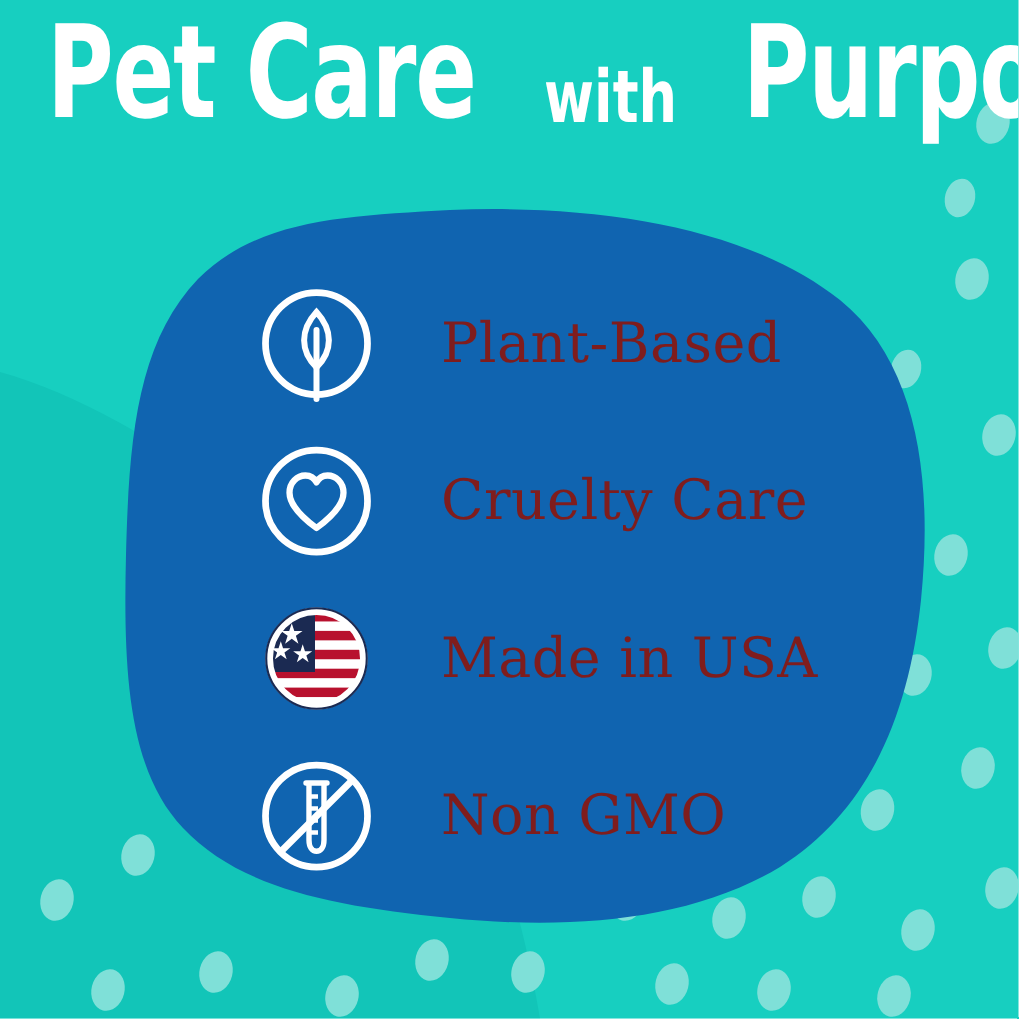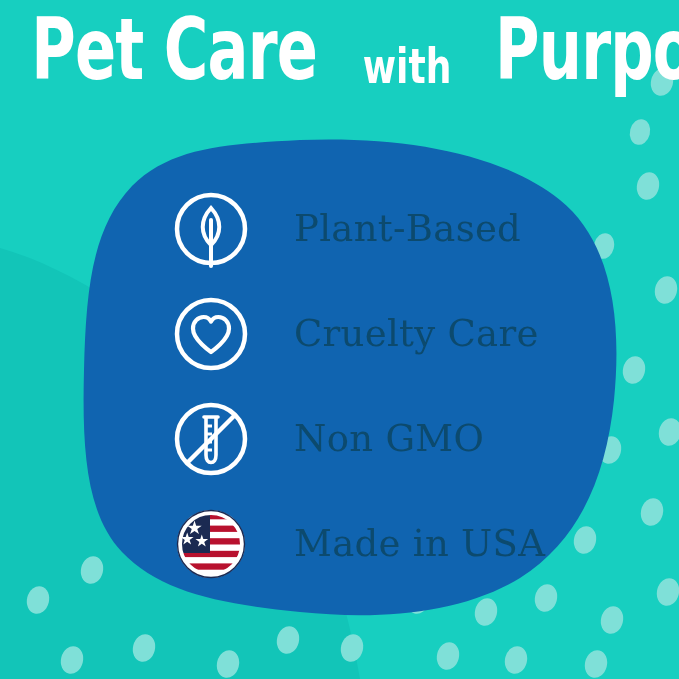--- a/index.html
+++ b/index.html
@@ -70,21 +70,21 @@
   }
   .feature-icon {
     width: 78px;
     height: 78px;
     flex: 0 0 78px;
     position: relative;
   }
   .feature-icon svg { display: block; }
   .feature-label {
     margin-left: 44px;
-    color: #0c4a6e;
+    color: #7f1d1d;
     font-family: "DejaVu Serif", serif;
     font-size: 37px;
     font-weight: 400;
     letter-spacing: 0.3px;
     white-space: nowrap;
     line-height: 1;
   }
 </style>
 </head>
 <body>
@@ -170,37 +170,20 @@
                    C51.8 22 57 26.5 57 33.5
                    C57 45 39 57 39 57 Z" fill="none" stroke="#ffffff" stroke-width="4.2" stroke-linejoin="round"></path>
         </svg>
       </div>
       <div class="feature-label">Cruelty Care</div>
     </div>
 
     <div class="feature-row">
       <div class="feature-icon">
         <svg viewBox="0 0 78 78" width="78" height="78">
-          <circle cx="39" cy="39" r="34" fill="none" stroke="#ffffff" stroke-width="4.5"></circle>
-
-          <path d="M32 17 L46 17 M34 17 L34 55 C34 60 36.2 62.5 39 62.5 C41.8 62.5 44 60 44 55 L44 17" fill="none" stroke="#ffffff" stroke-width="3.6" stroke-linecap="round" stroke-linejoin="round"></path>
-          <line x1="34" y1="26" x2="40" y2="26" stroke="#ffffff" stroke-width="3"></line>
-          <line x1="34" y1="34" x2="40" y2="34" stroke="#ffffff" stroke-width="3"></line>
-          <line x1="34" y1="42" x2="40" y2="42" stroke="#ffffff" stroke-width="3"></line>
-          <line x1="34" y1="50" x2="40" y2="50" stroke="#ffffff" stroke-width="3"></line>
-
-          <line x1="16.5" y1="61.5" x2="61.5" y2="16.5" stroke="#ffffff" stroke-width="4.5" stroke-linecap="round"></line>
-        </svg>
-      </div>
-      <div class="feature-label">Non GMO</div>
-    </div>
-
-    <div class="feature-row">
-      <div class="feature-icon">
-        <svg viewBox="0 0 78 78" width="78" height="78">
           <defs>
             <clipPath id="flagclip">
                 <circle cx="39" cy="39" r="31"></circle>
               </clipPath>
           </defs>
           <circle cx="39" cy="39" r="34" fill="#ffffff"></circle>
           <g clip-path="url(#flagclip)">
             <rect x="8" y="8" width="62" height="62" fill="#ffffff"></rect>
 
             <rect x="8" y="8" width="62" height="6.3" fill="#B8112E"></rect>
@@ -215,15 +198,32 @@
             <path d="M15.2 27.5 l1.5 4.6 4.85 0 -3.92 2.83 1.5 4.6 -3.93-2.84 -3.93 2.84 1.5-4.6 -3.92-2.83 4.85 0 Z" fill="#ffffff"></path>
             <path d="M29.8 29.5 l1.5 4.6 4.85 0 -3.92 2.83 1.5 4.6 -3.93-2.84 -3.93 2.84 1.5-4.6 -3.92-2.83 4.85 0 Z" fill="#ffffff"></path>
           </g>
           <circle cx="39" cy="39" r="31" fill="none" stroke="#ffffff" stroke-width="4"></circle>
           <circle cx="39" cy="39" r="33.5" fill="none" stroke="#1B2A52" stroke-width="1.4"></circle>
         </svg>
       </div>
       <div class="feature-label">Made in USA</div>
     </div>
 
+    <div class="feature-row">
+      <div class="feature-icon">
+        <svg viewBox="0 0 78 78" width="78" height="78">
+          <circle cx="39" cy="39" r="34" fill="none" stroke="#ffffff" stroke-width="4.5"></circle>
+
+          <path d="M32 17 L46 17 M34 17 L34 55 C34 60 36.2 62.5 39 62.5 C41.8 62.5 44 60 44 55 L44 17" fill="none" stroke="#ffffff" stroke-width="3.6" stroke-linecap="round" stroke-linejoin="round"></path>
+          <line x1="34" y1="26" x2="40" y2="26" stroke="#ffffff" stroke-width="3"></line>
+          <line x1="34" y1="34" x2="40" y2="34" stroke="#ffffff" stroke-width="3"></line>
+          <line x1="34" y1="42" x2="40" y2="42" stroke="#ffffff" stroke-width="3"></line>
+          <line x1="34" y1="50" x2="40" y2="50" stroke="#ffffff" stroke-width="3"></line>
+
+          <line x1="16.5" y1="61.5" x2="61.5" y2="16.5" stroke="#ffffff" stroke-width="4.5" stroke-linecap="round"></line>
+        </svg>
+      </div>
+      <div class="feature-label">Non GMO</div>
+    </div>
+
   </div>
 
 </div>
 
 </body></html>

